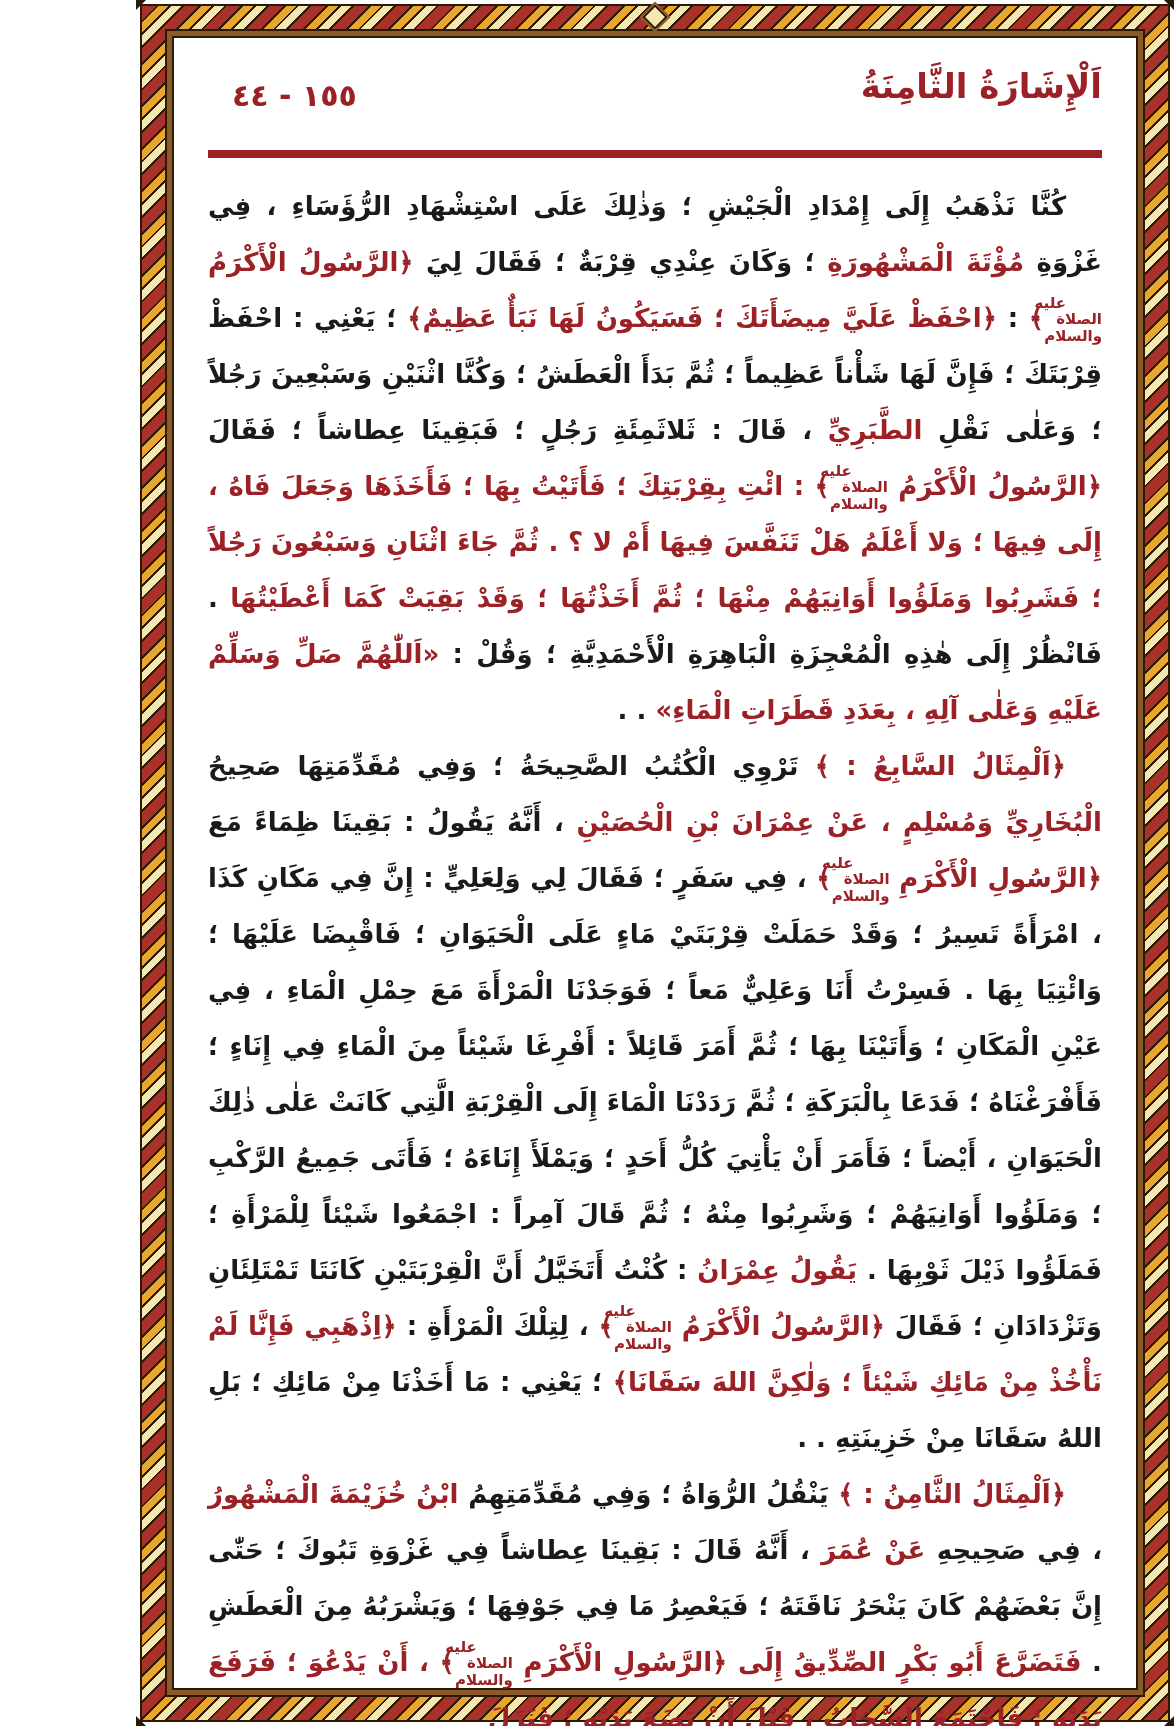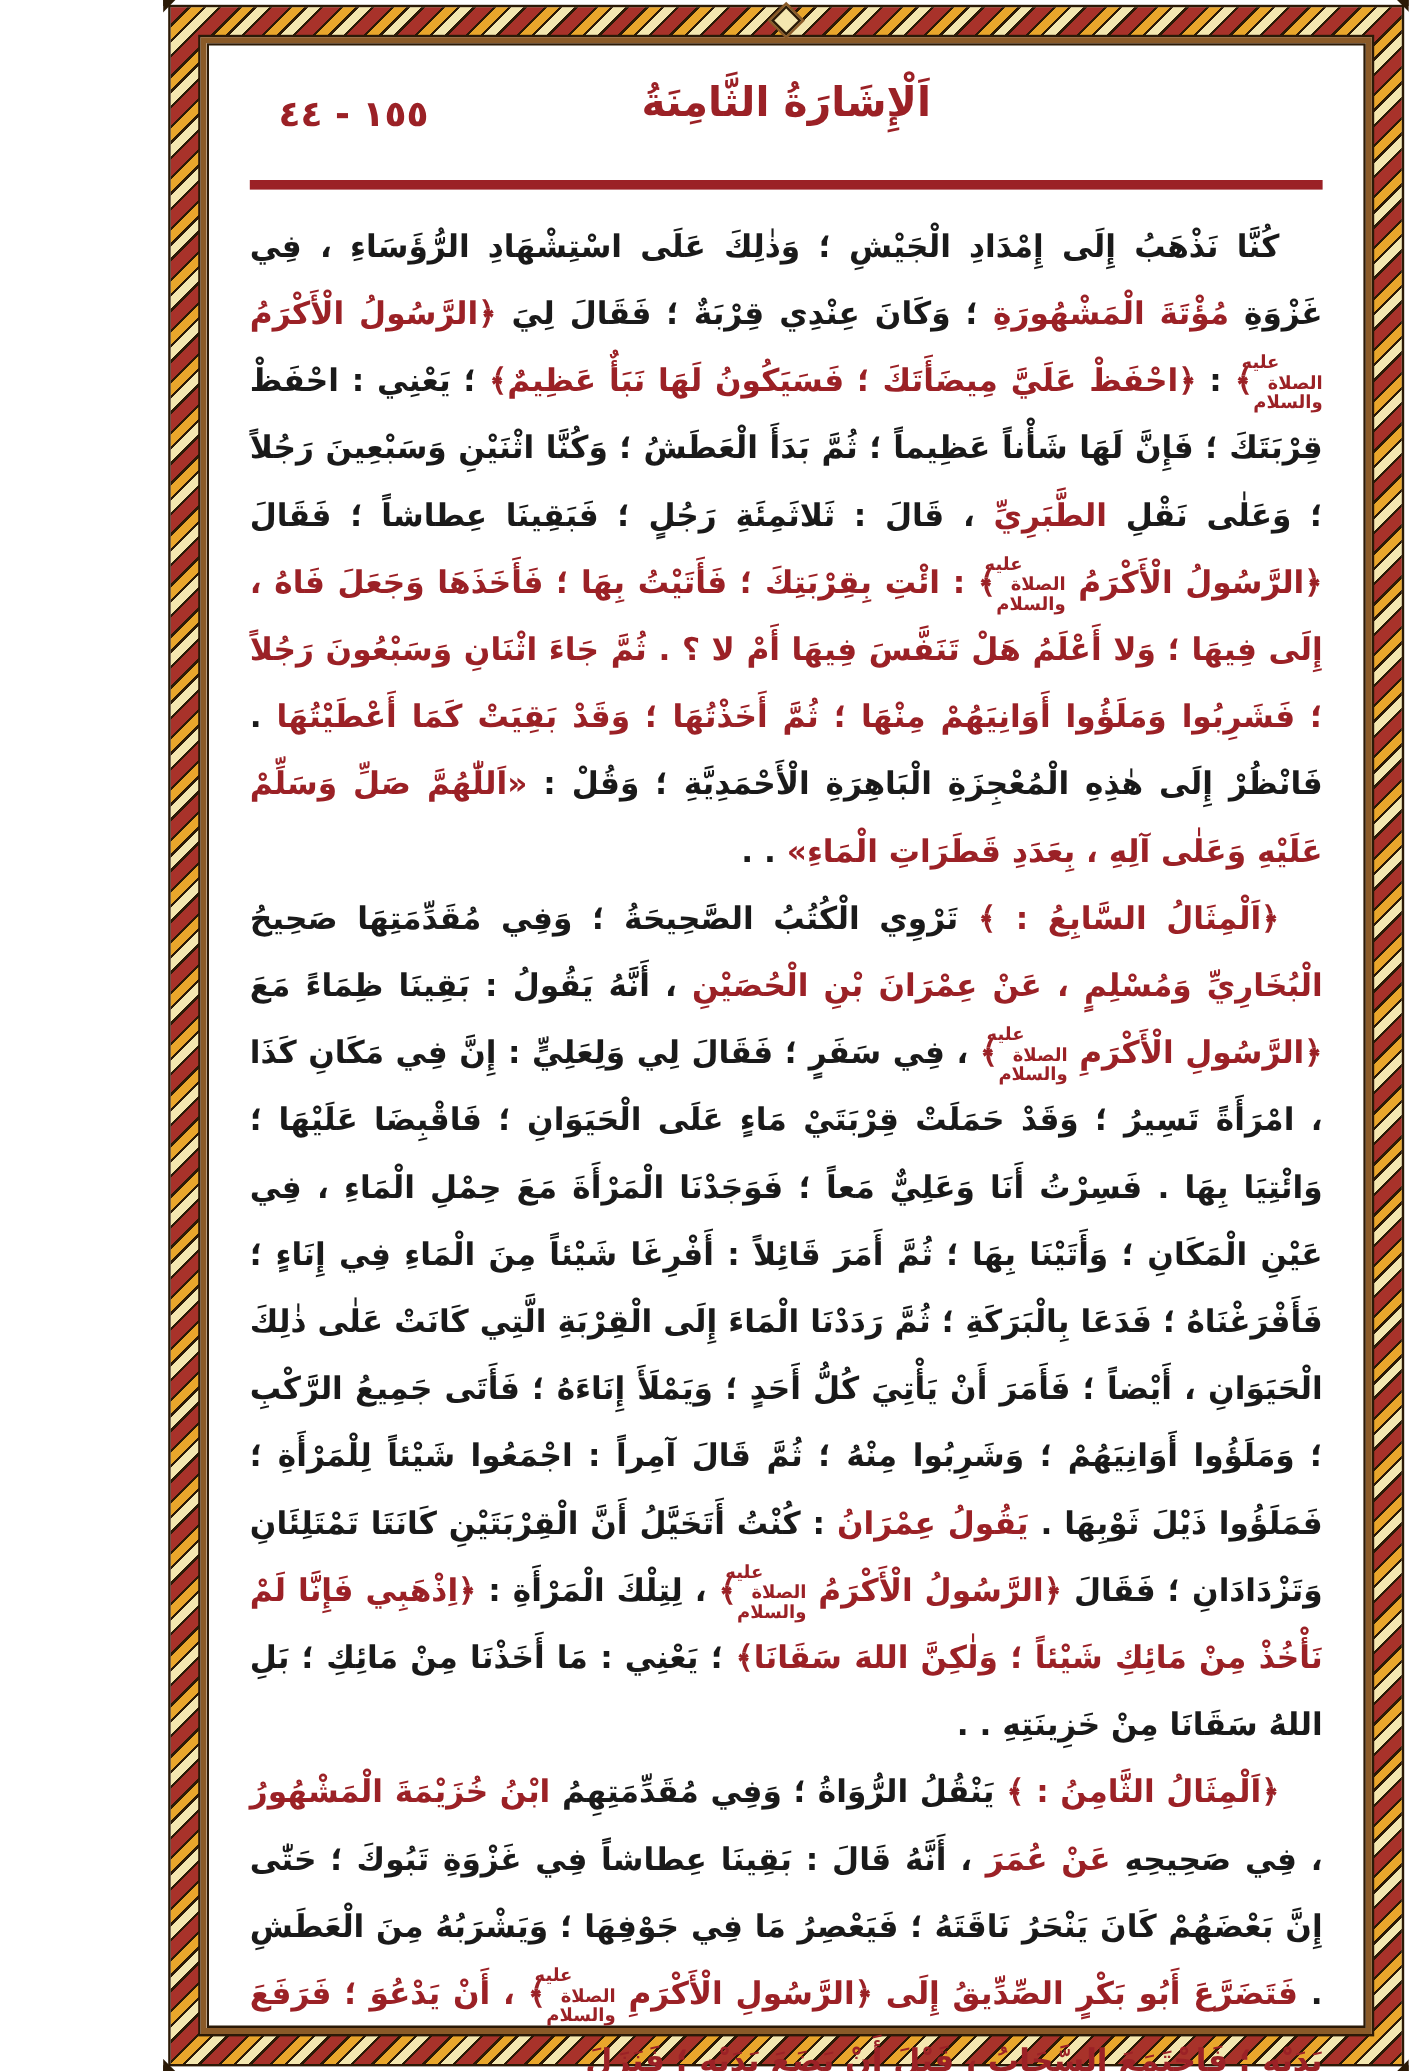--- a/index.html
+++ b/index.html
@@ -50,21 +50,21 @@
     direction:rtl;
   }
   .header { position:relative; height:96px; }
   .page-number {
     position:absolute; left:24px; top:34px;
     direction:ltr; unicode-bidi:isolate;
     color:#9b2126; font-size:30px; font-weight:bold;
     letter-spacing:2px;
   }
   .section-title {
-    text-align:center; padding-top:22px;
+    padding-top:22px;
     color:#9b2126; font-size:34px; font-weight:bold;
   }
   .double-rule {
     height:5px; margin-top:10px;
     border-top:5px solid #9b2126;
     border-bottom:3px solid #9b2126;
   }
 
   .text-body {
     margin-top:20px;

